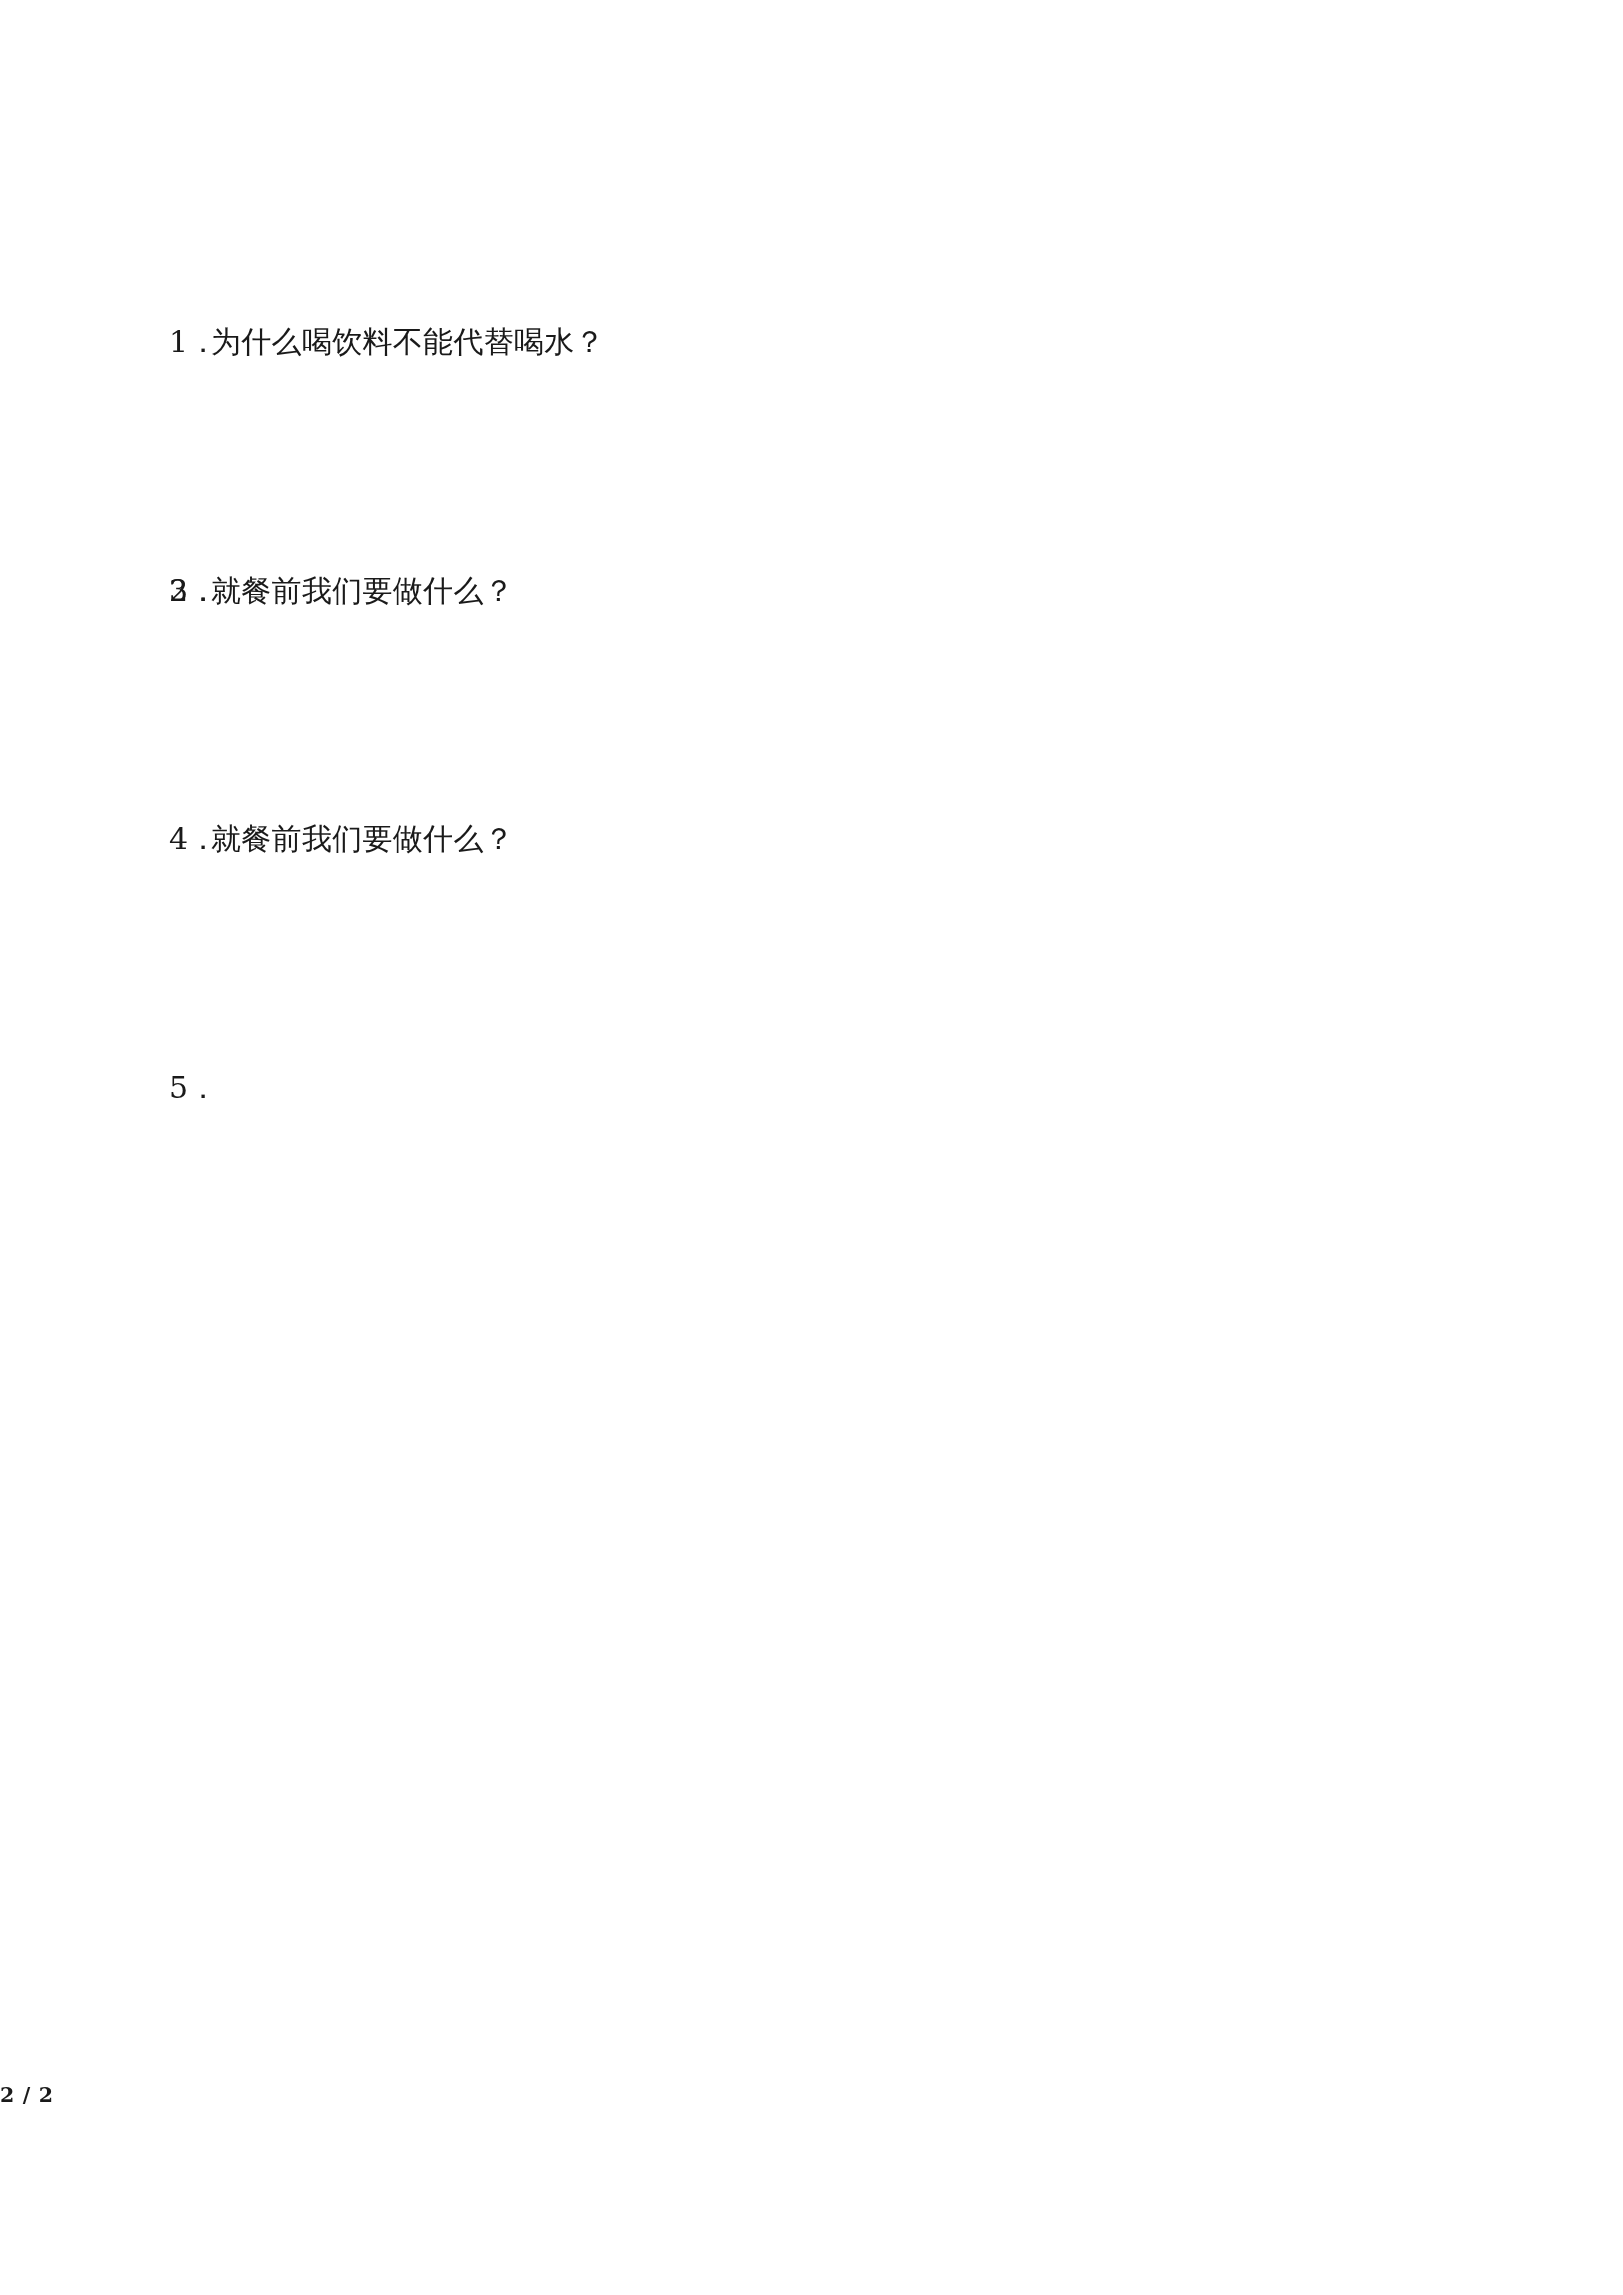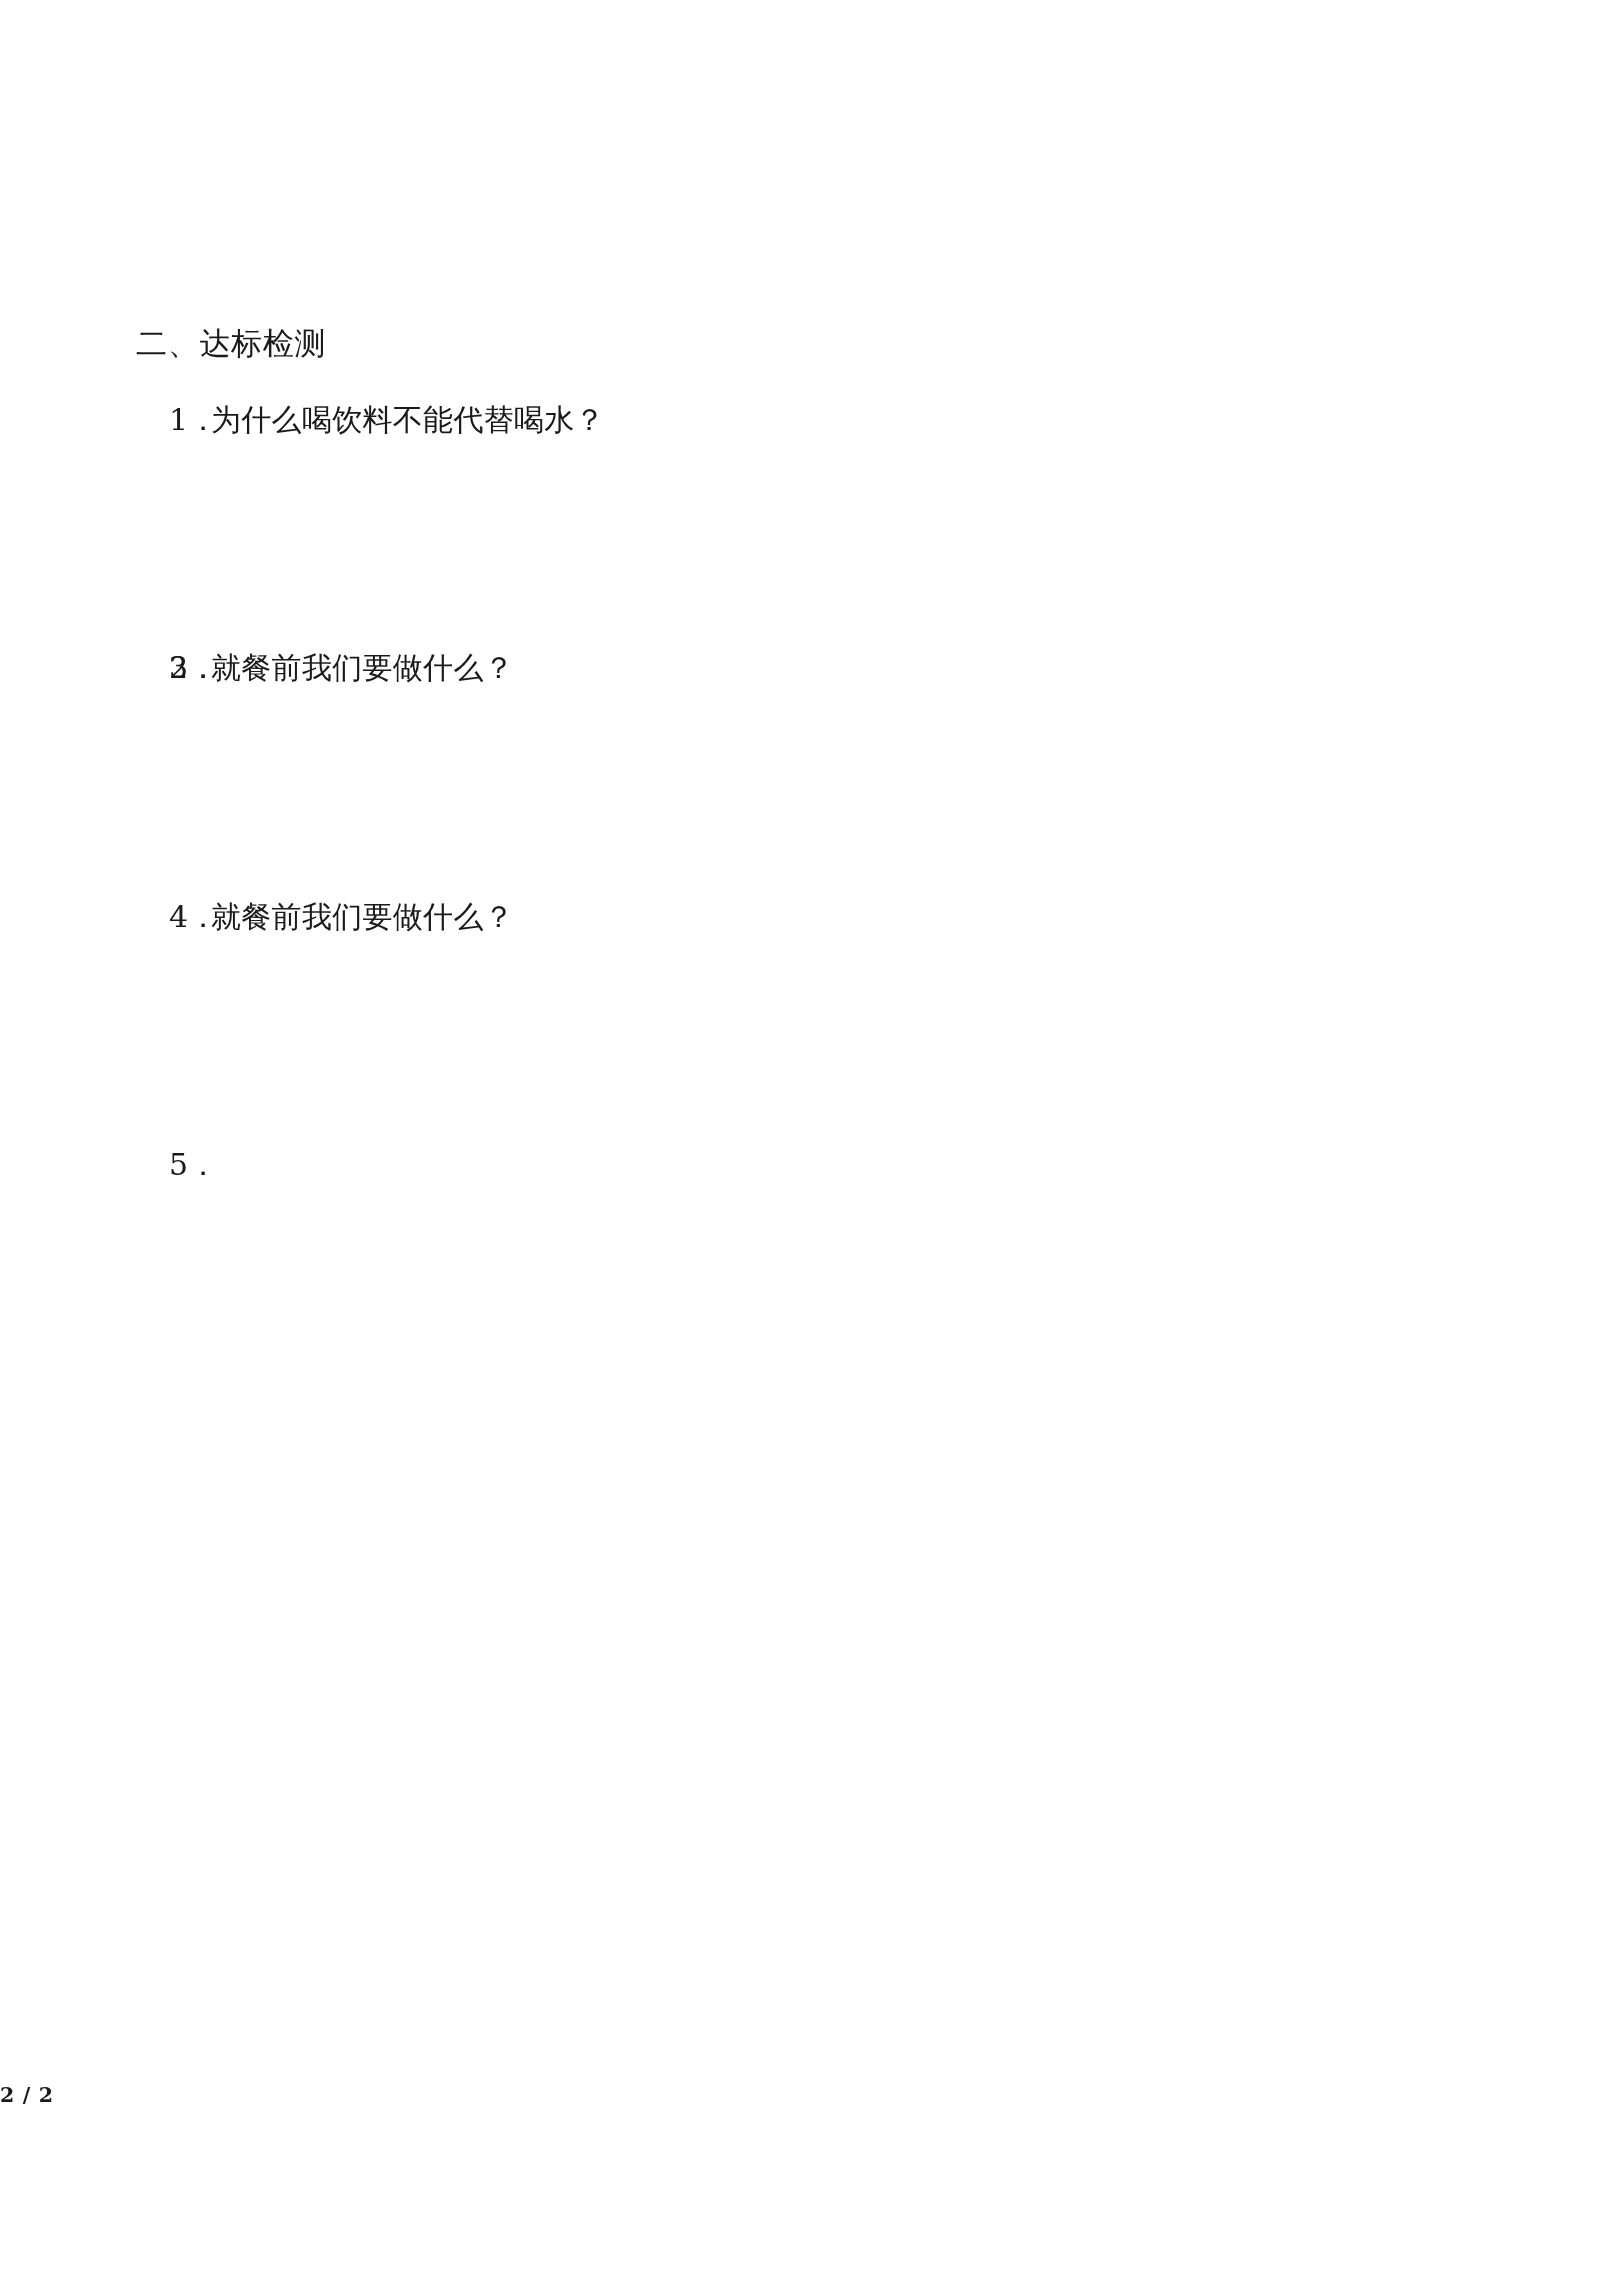--- a/index.html
+++ b/index.html
@@ -82,21 +82,20 @@
     letter-spacing: 0.7px;
   }
 </style>
 </head>
 <body>
 
 <div class="page">
 
   <div class="content">
 
-    <div class="section-heading">二、达标检测</div>
 
     <ul class="question-list">
 
       <li class="question-item q-gap-1">
         <span class="q-number">1．</span>
         <span class="q-text">为什么喝饮料不能代替喝水？</span>
       </li>
 
       <li class="question-item q-gap-2">
         <span class="q-number">2．</span>

